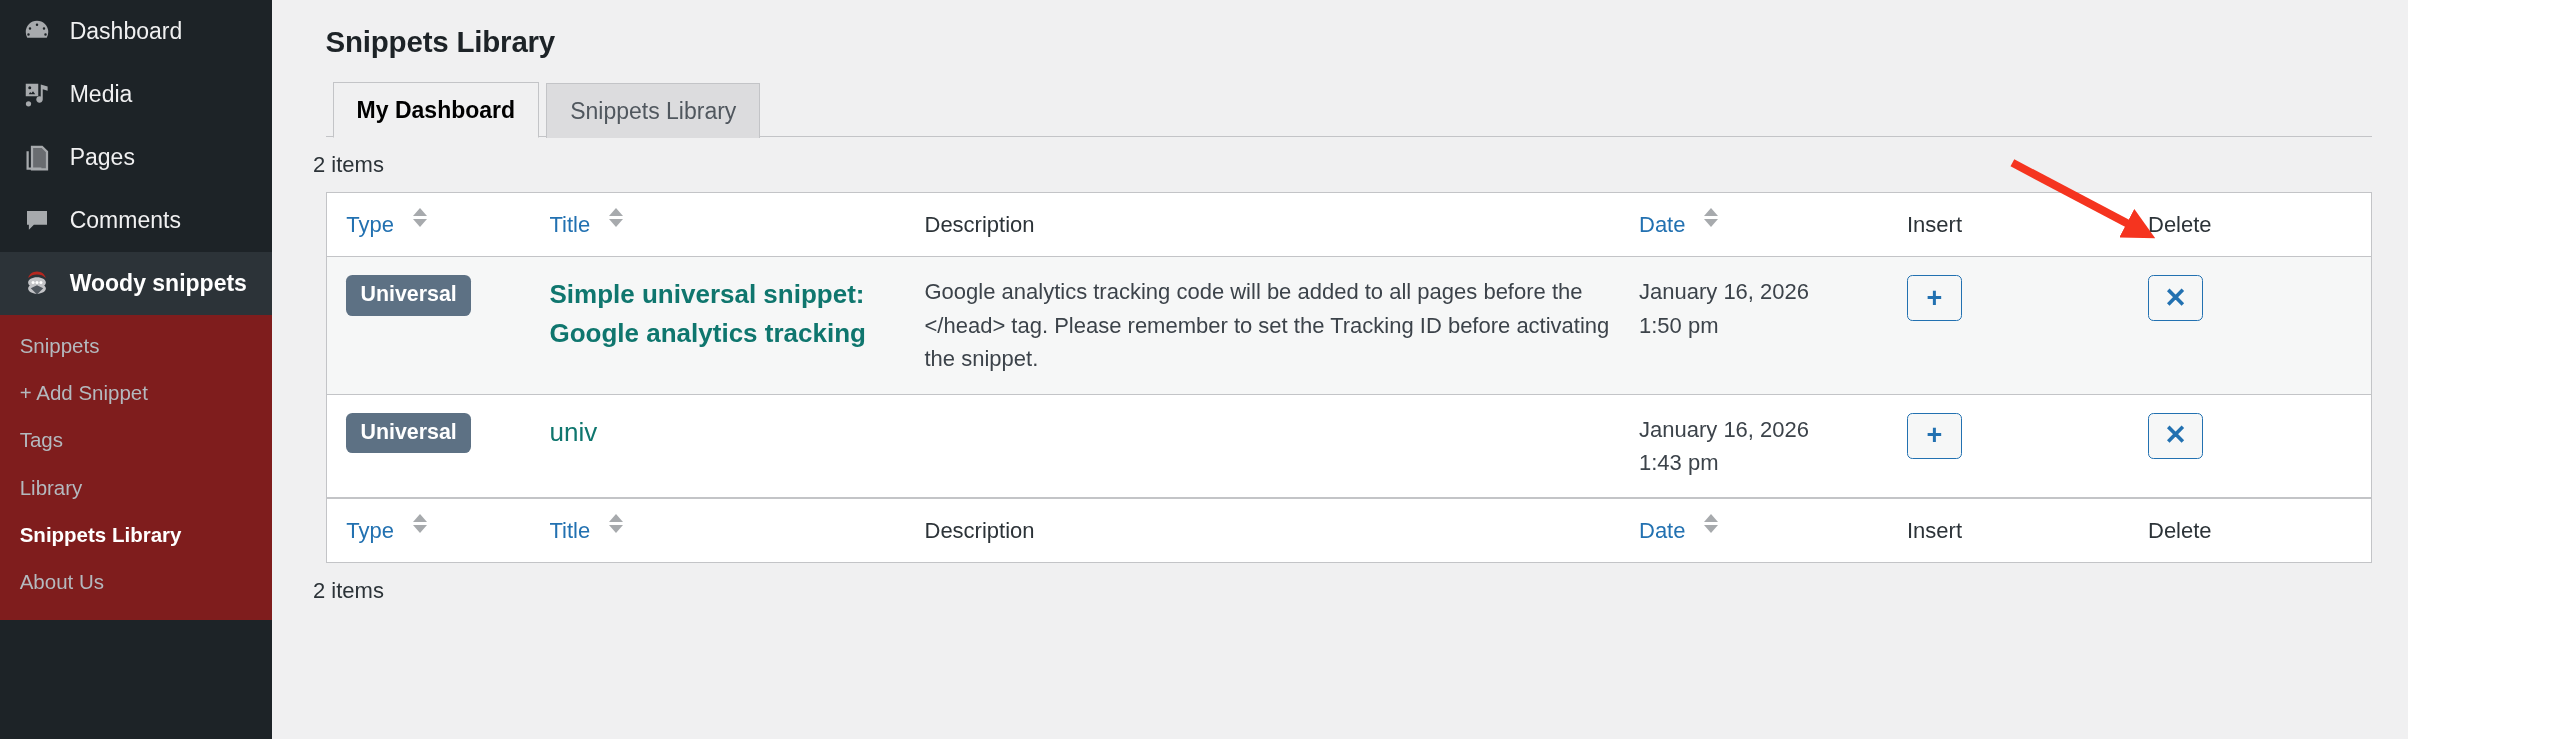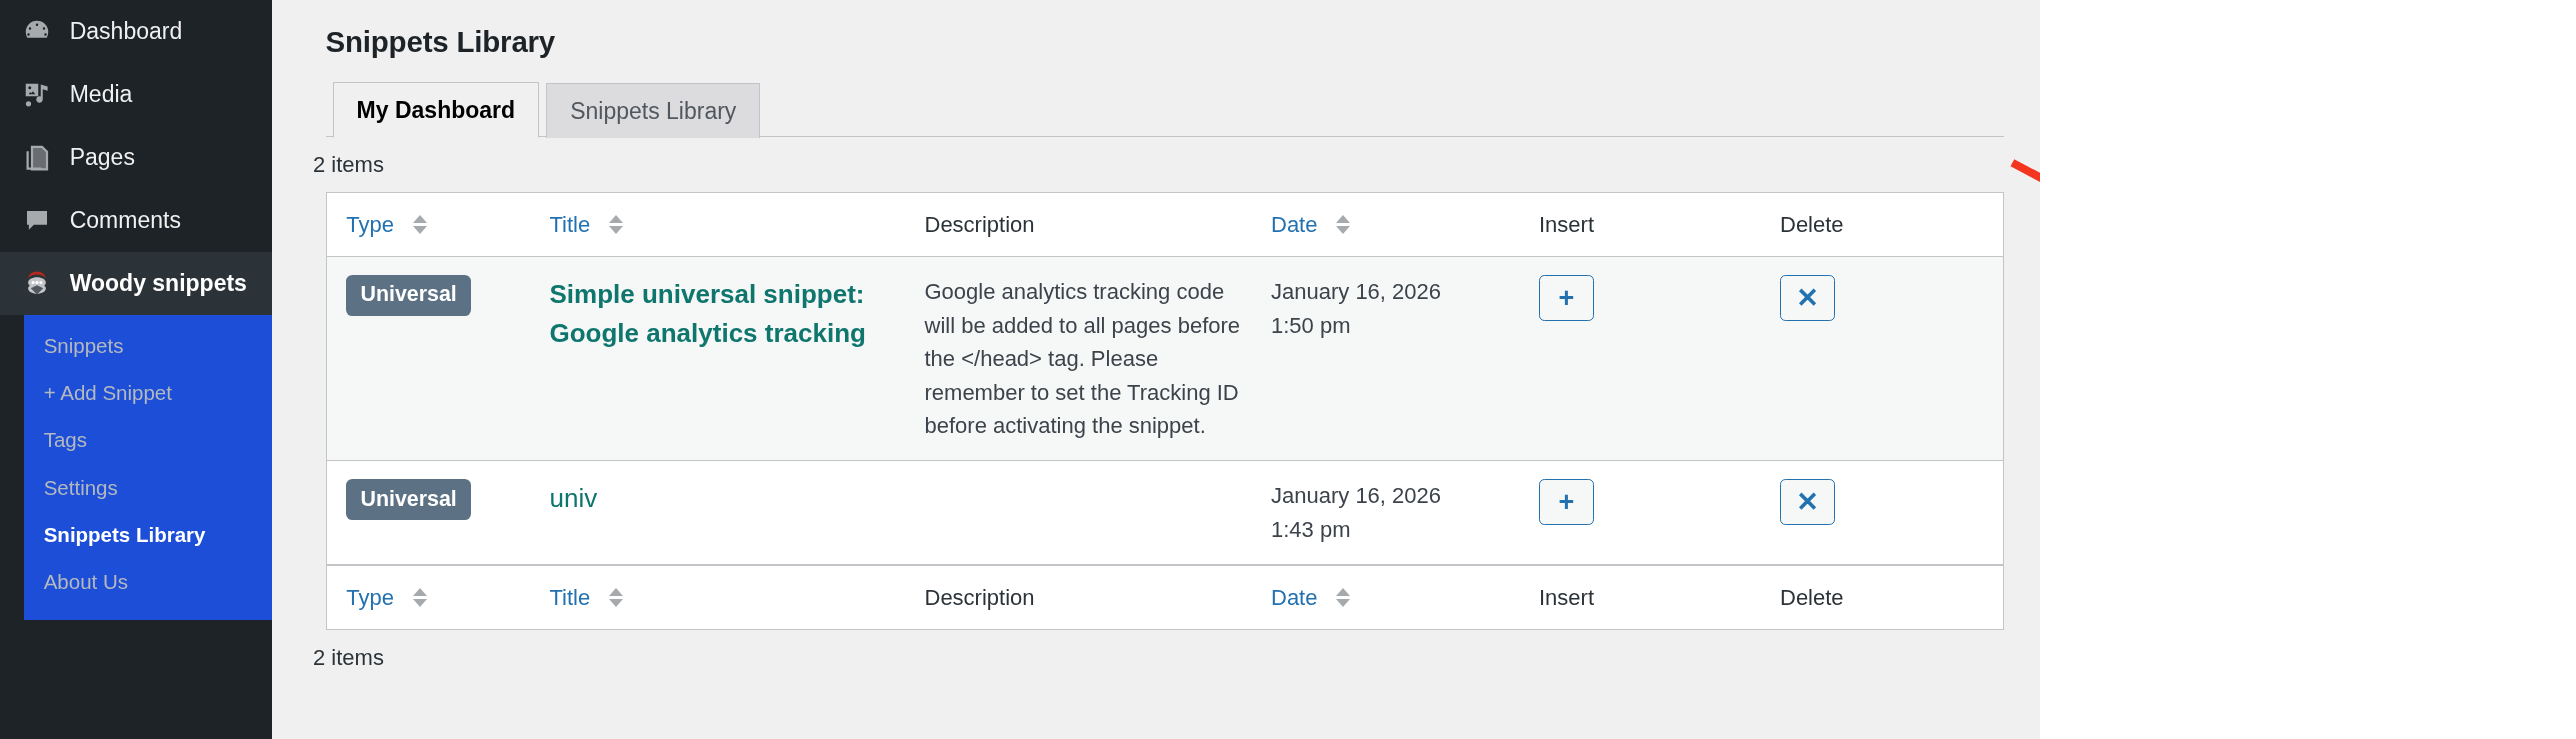--- a/index.html
+++ b/index.html
@@ -5,21 +5,21 @@
   * { box-sizing: border-box; }
   html, body {
     margin: 0; padding: 0;
     width: 2576px; height: 740px;
     background: #ffffff;
     font-family: "Liberation Sans", sans-serif;
     -webkit-font-smoothing: antialiased;
   }
   .screen {
     position: relative;
-    width: 2040px; height: 740px;
+    width: 2408px; height: 740px;
     display: flex;
     overflow: hidden;
     background: #f0f0f1;
   }
 
   
   .sidebar {
     width: 272px;
     flex: 0 0 272px;
     background: #1d2327;
@@ -53,23 +53,22 @@
   }
   .menu-item.current::after {
     content: "";
     position: absolute;
     right: -14.3px; top: 50%;
     margin-top: -14.3px;
     border: 14.3px solid transparent;
     border-right-color: #f0f0f1;
   }
   .submenu {
-    background: #1d4ed8;
+    background: #7f1d1d;
     padding: 7.1px 0 14.3px 0;
-    margin-left: 24px;
   }
   .submenu-item {
     display: block;
     padding: 9.8px 0 9.8px 19.7px;
     font-size: 20.5px;
     color: #b4b9be;
     cursor: pointer;
     line-height: 1.35;
   }
   .submenu-item.current {
@@ -175,21 +174,21 @@
 
   .col-date, .col-insert, .col-delete { padding-left: 0; }
   th.col-insert, th.col-delete, td.col-insert, td.col-delete { text-align: left; }
   th.col-insert span.hdr-label, th.col-delete span.hdr-label { display: inline-block; }
 
   .sortable-link {
     color: #2271b1;
     text-decoration: none;
     cursor: pointer;
     display: inline-flex;
-    align-items: center;
+    align-items: flex-start;
     gap: 19px;
   }
   .sort-arrows {
     display: inline-flex;
     flex-direction: column;
     line-height: 0;
     gap: 2.7px;
   }
   .sort-arrows i {
     display: block;
@@ -323,21 +322,21 @@
       <div class="submenu-item">
         <span>Snippets</span>
       </div>
       <div class="submenu-item">
         <span>+ Add Snippet</span>
       </div>
       <div class="submenu-item">
         <span>Tags</span>
       </div>
       <div class="submenu-item">
-        <span>Settings</span>
+        <span>Library</span>
       </div>
       <div class="submenu-item current">
         <span>Snippets Library</span>
       </div>
       <div class="submenu-item">
         <span>About Us</span>
       </div>
     </div>
   </nav>
 

